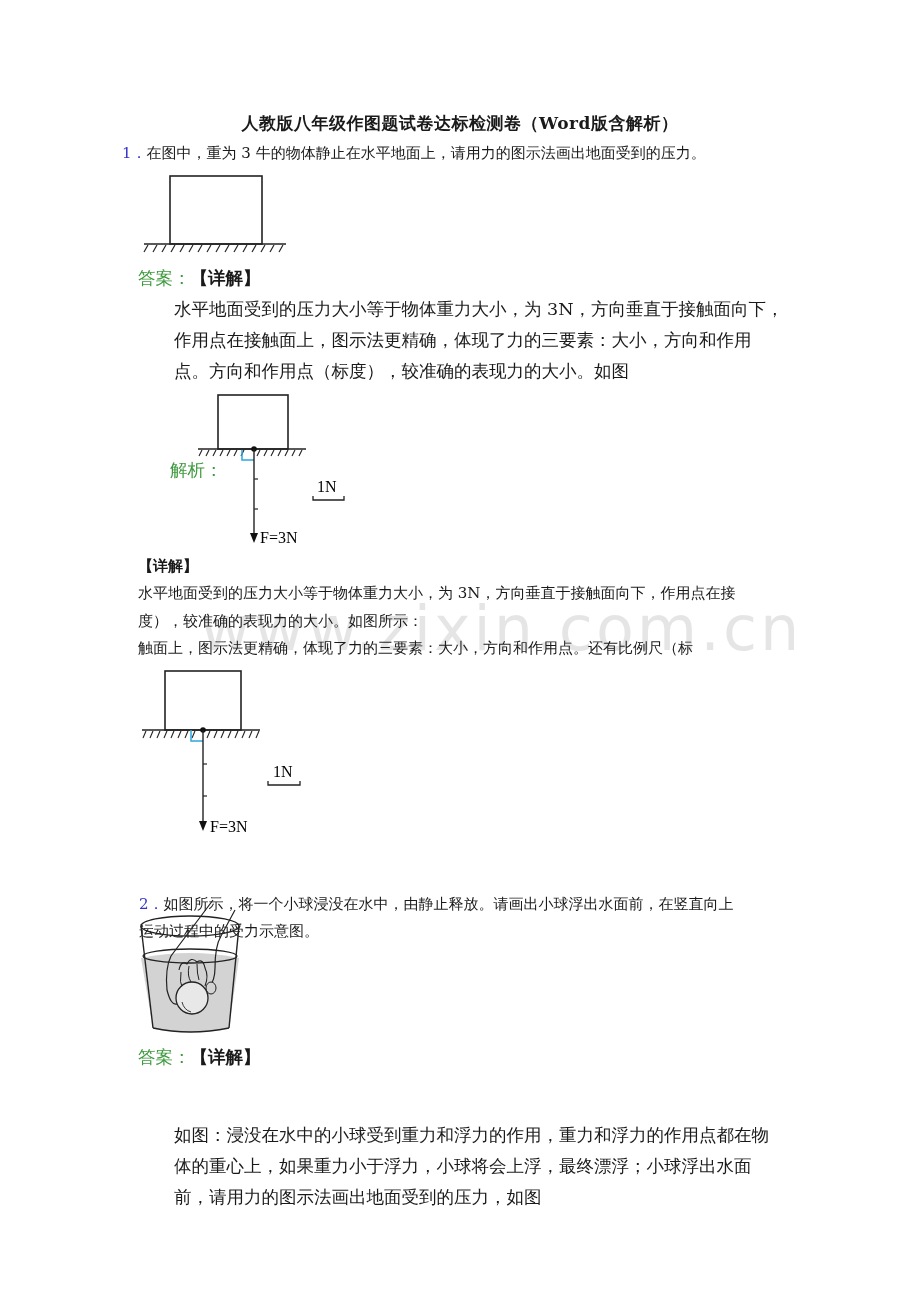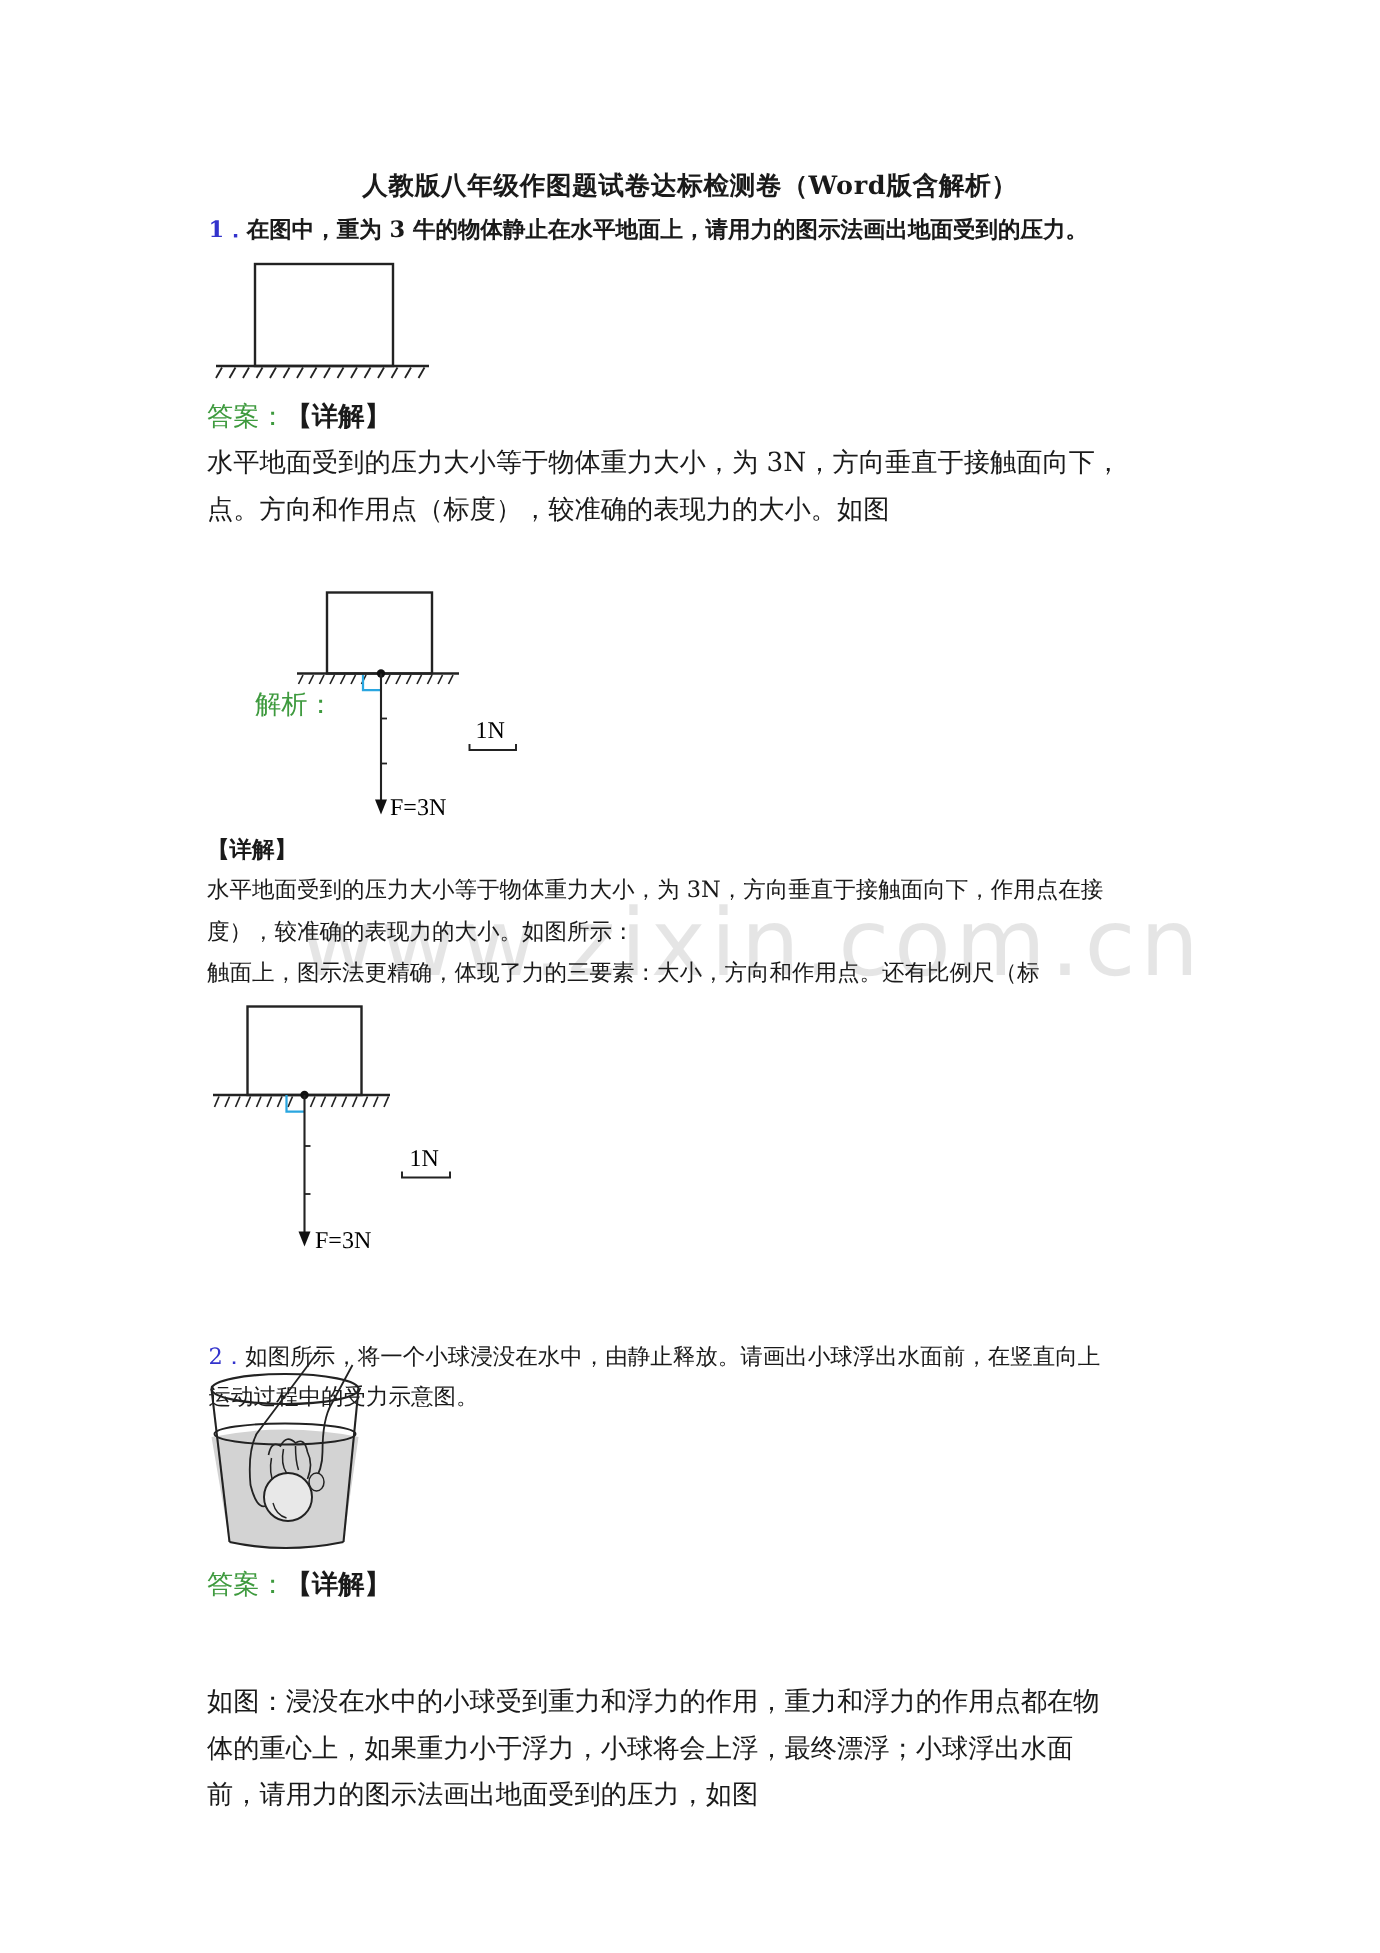--- a/index.html
+++ b/index.html
@@ -5,34 +5,34 @@
   html, body { margin:0; padding:0; background:#ffffff; }
   body { width:920px; height:1302px; position:relative; overflow:hidden;
          font-family:"DejaVu Serif","Liberation Serif",serif; color:#1a1a1a; }
   .abs { position:absolute; }
   .title { left:0; width:920px; top:112px; text-align:center; font-size:17px; font-weight:bold; letter-spacing:0.5px; }
   .q { font-size:15px; line-height:27px; }
   .qnum { color:#3333cc; }
   .green { color:#3e9a3e; }
   .big { font-size:17.5px; line-height:31px; }
   .small { font-size:15px; line-height:27.5px; }
-  .para { width:650px; }
+  .para { width:650px;margin-left:36px; }
   svg { position:absolute; overflow:visible; }
   .watermark { left:200px; top:592px; font-family:"DejaVu Sans","Liberation Sans",sans-serif;
                font-size:62px; color:rgba(0,0,0,0.10); letter-spacing:3px; pointer-events:none;text-align:right; }
   .fig-label { font-family:"Liberation Serif","DejaVu Serif",serif; font-size:16px; }
 </style>
 </head>
 <body>
 
 <div class="abs watermark">www.zixin.com.cn</div>
 
 <div class="abs title">人教版八年级作图题试卷达标检测卷（Word版含解析）</div>
 
-<div class="abs q" style="left:139px; top:140px;font-weight:bold;">
+<div class="abs q" style="left:122px; top:140px;">
   <span class="qnum">1．</span><span>在图中，重为 3 牛的物体静止在水平地面上，请用力的图示法画出地面受到的压力。</span>
 </div>
 
 <svg style="left:140px; top:172px;" width="150" height="86">
   <rect x="30" y="4" width="92" height="68" fill="none" stroke="#222" stroke-width="1.6"></rect>
   <line x1="4" y1="72" x2="146" y2="72" stroke="#222" stroke-width="1.6"></line>
   <g stroke="#222" stroke-width="1.2">
     <line x1="8" y1="73" x2="4" y2="80"></line>
       <line x1="17" y1="73" x2="13" y2="80"></line>
       <line x1="26" y1="73" x2="22" y2="80"></line>
@@ -51,20 +51,21 @@
     <line x1="143" y1="73" x2="139" y2="80"></line>
   </g>
 </svg>
 
 <div class="abs big" style="left:138px; top:263px;">
   <span class="green">答案：</span><span style="font-weight:bold">【详解】</span>
 </div>
 
 <div class="abs big para" style="left:138px; top:294px;">
   <div>水平地面受到的压力大小等于物体重力大小，为 3N，方向垂直于接触面向下，</div>
+  <div>作用点在接触面上，图示法更精确，体现了力的三要素：大小，方向和作用</div>
   <div>点。方向和作用点（标度），较准确的表现力的大小。如图</div>
 </div>
 
 <div class="abs big green" style="left:138px; top:455px;margin-left:32px;">解析：</div>
 
 <svg style="left:198px; top:392px;" width="160" height="158">
   <rect x="20" y="3" width="70" height="54" fill="none" stroke="#222" stroke-width="1.6"></rect>
   <line x1="0" y1="57" x2="108" y2="57" stroke="#222" stroke-width="1.6"></line>
   <g stroke="#222" stroke-width="1.1">
     <line x1="4" y1="58" x2="1" y2="64"></line>

